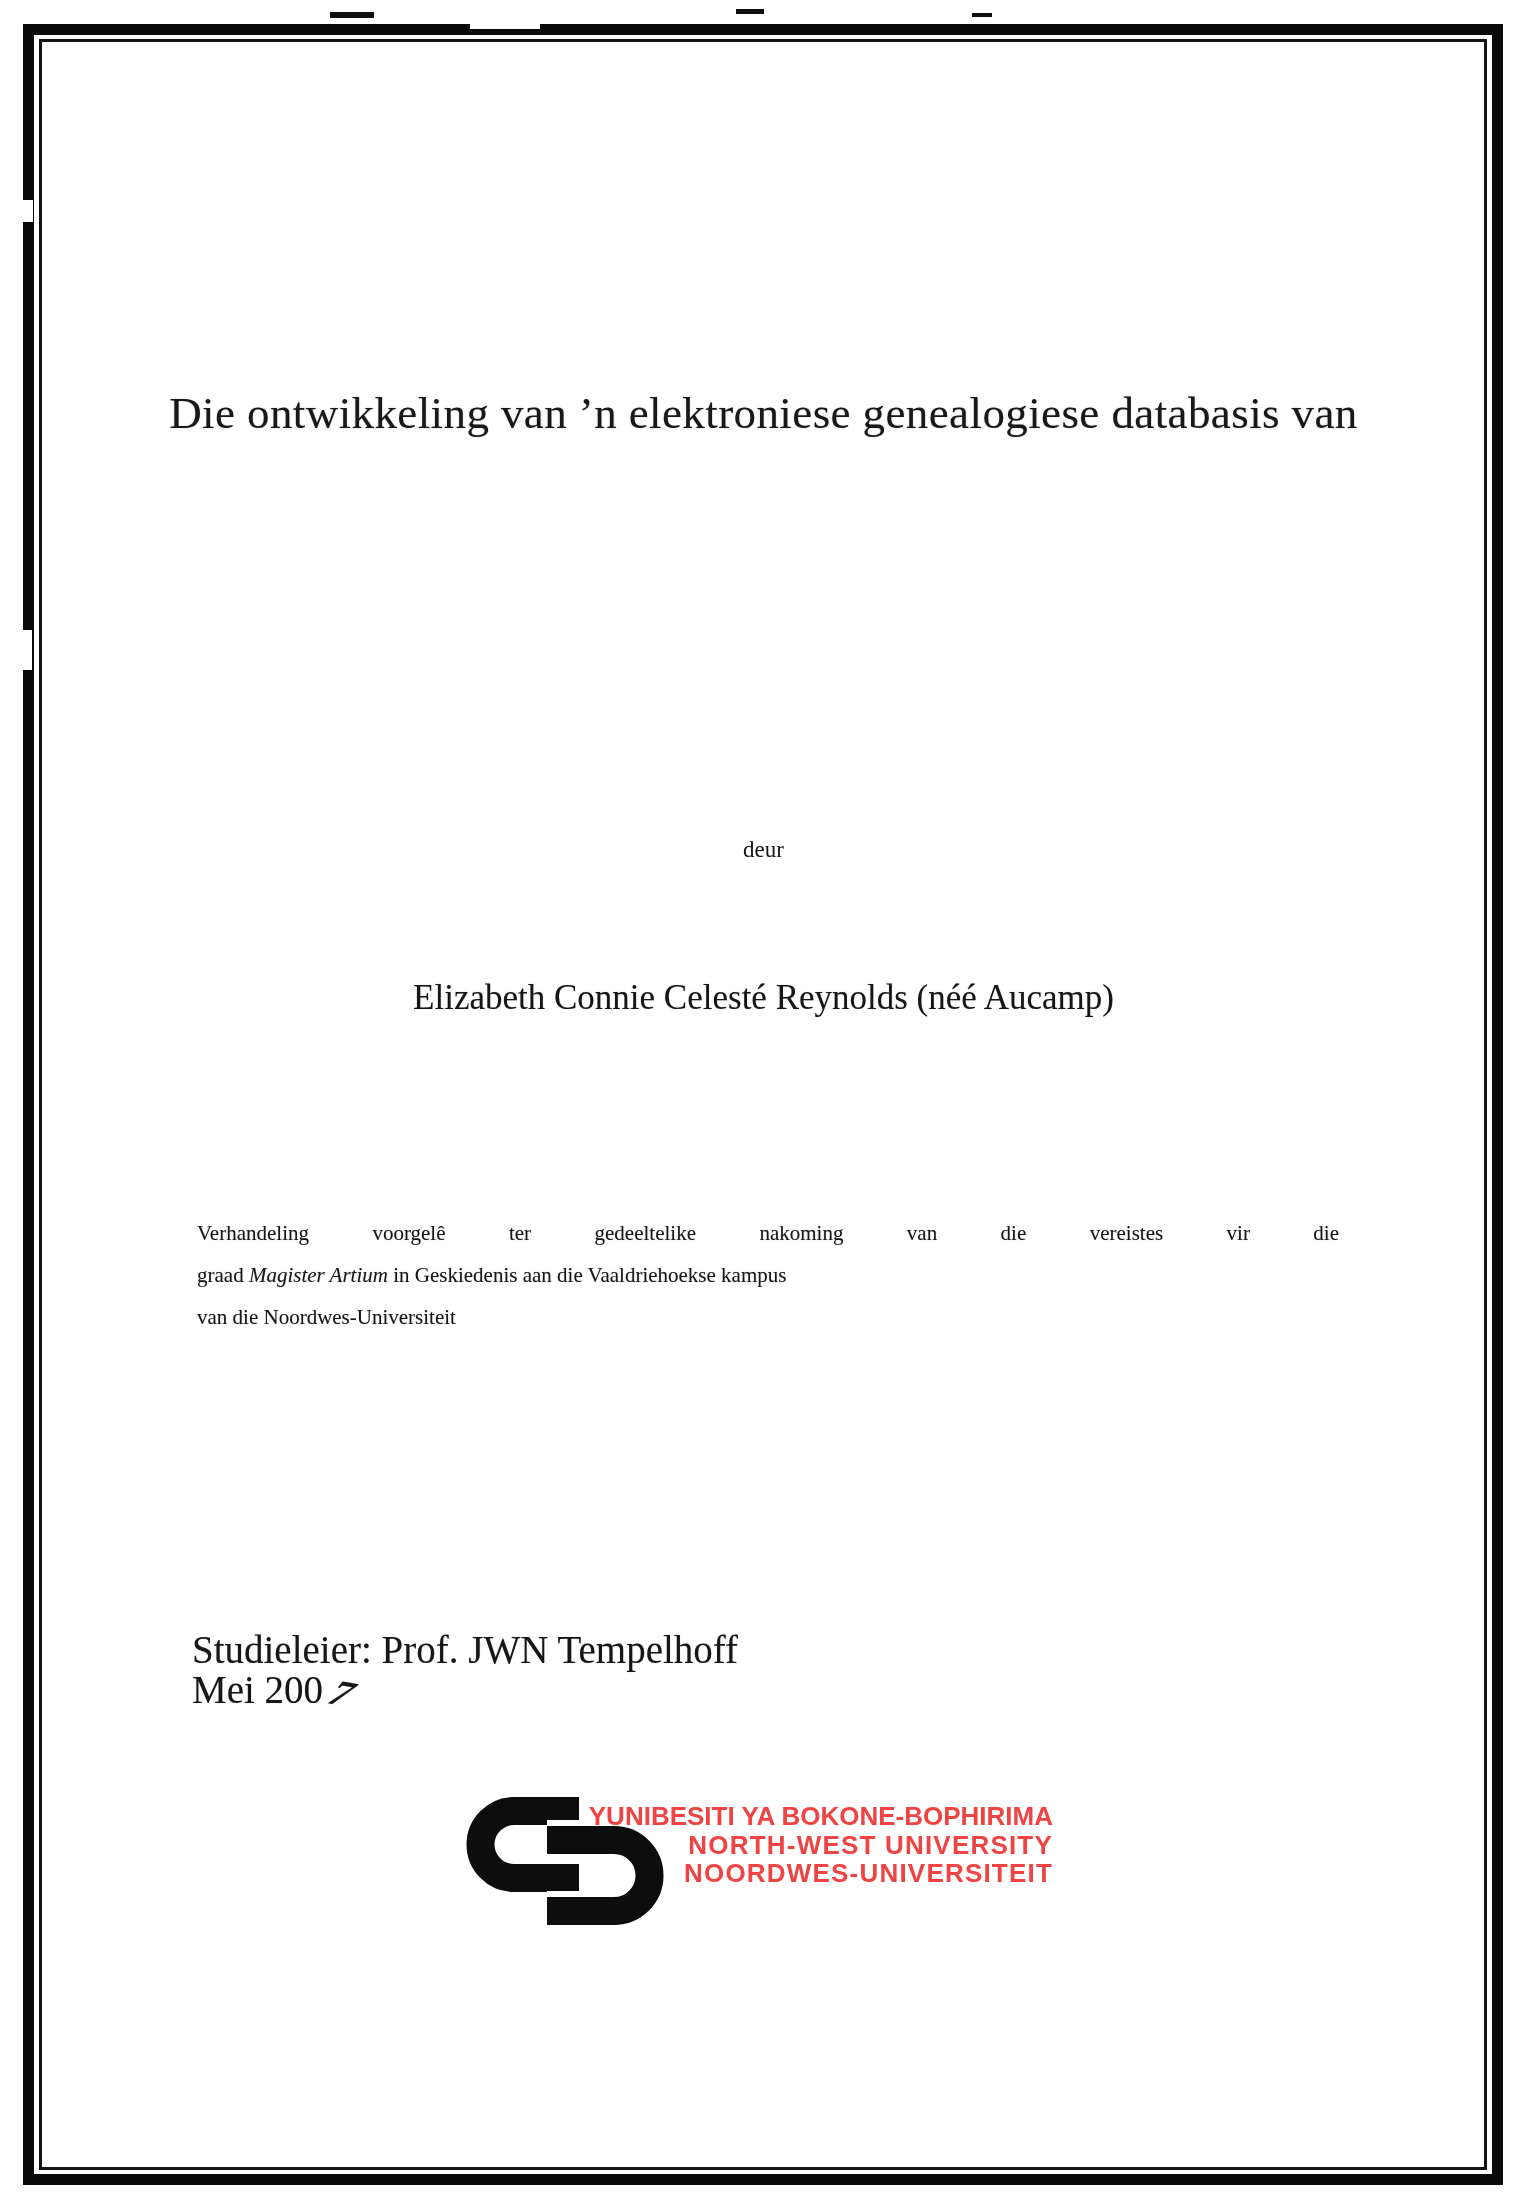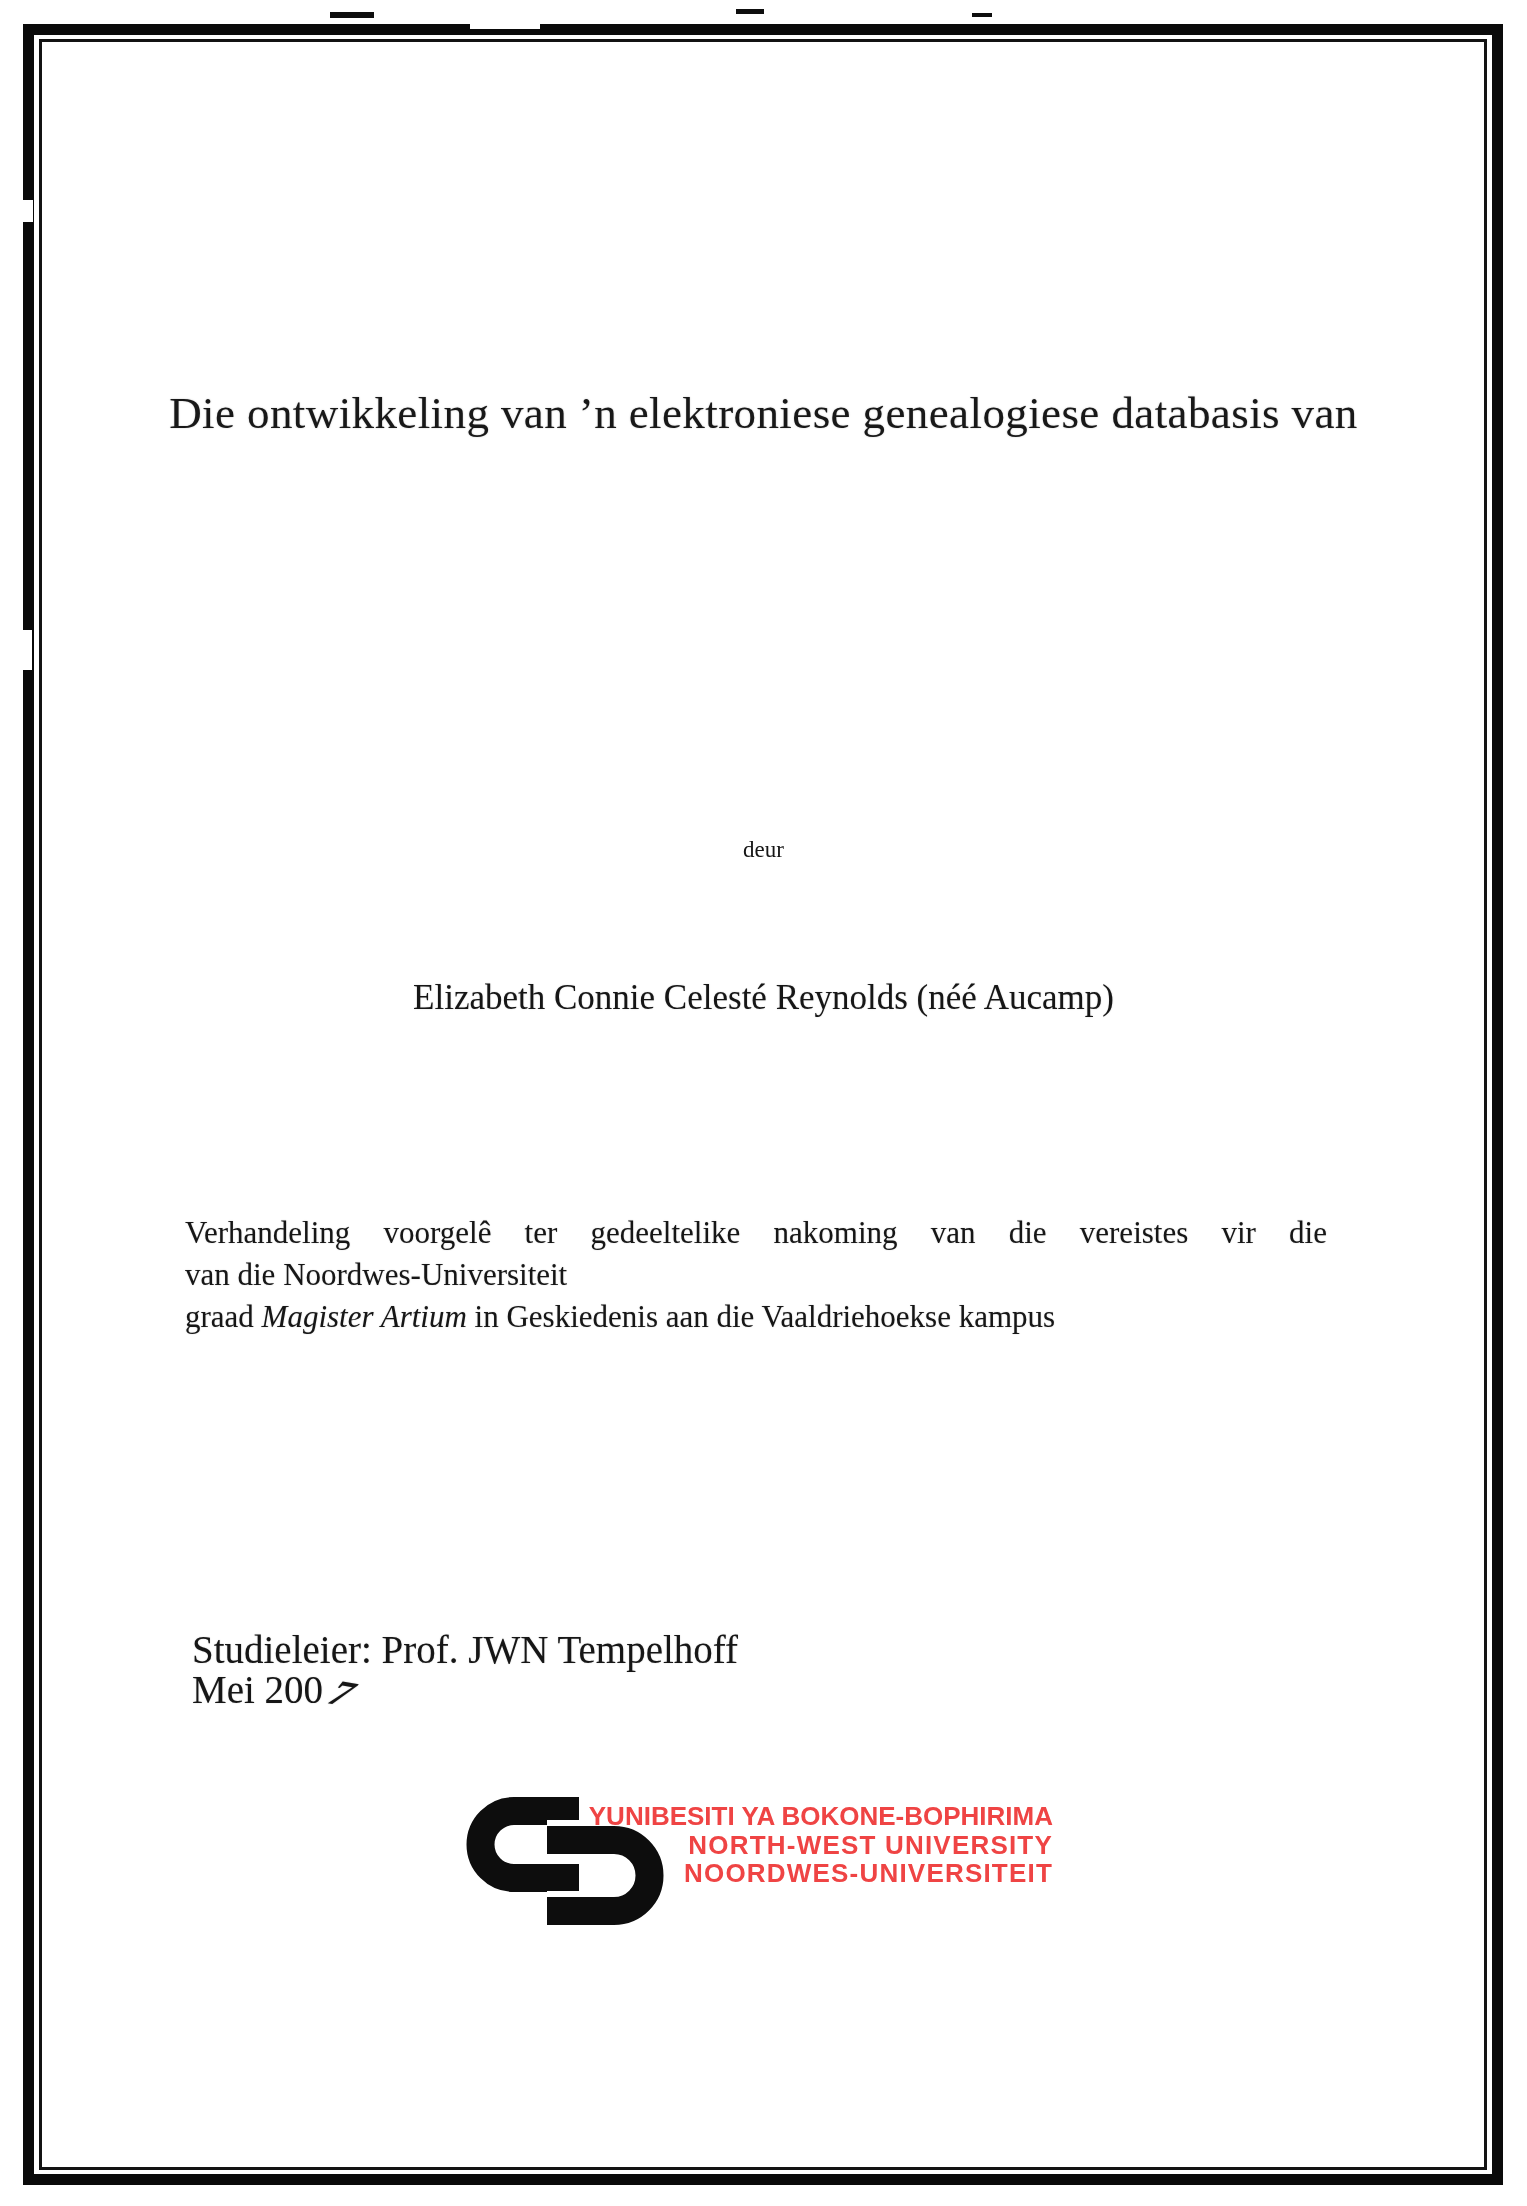--- a/index.html
+++ b/index.html
@@ -54,24 +54,24 @@
   }
   .author {
     left: 0; right: 0;
     top: 976px;
     text-align: center;
     font-size: 35px;
     line-height: 44px;
     text-shadow: 0 0 1.2px rgba(40,40,40,0.3);
   }
   .statement {
-    left: 185px;
+    left: 197px;
     width: 1142px;
     top: 1212px;
-    font-size: 31px;
+    font-size: 21px;
     line-height: 42px;
     text-shadow: 0 0 1.2px rgba(40,40,40,0.3);
   }
   .statement .justified {
     text-align: justify;
     text-align-last: justify;
   }
   .statement .italic { font-style: italic; }
 
   .supervisor-block {
@@ -135,22 +135,22 @@
   <div class="text-block title">
     <div>Die ontwikkeling van ’n elektroniese genealogiese databasis van</div>
   </div>
 
   <div class="text-block byline">deur</div>
 
   <div class="text-block author">Elizabeth Connie Celesté Reynolds (néé Aucamp)</div>
 
   <div class="text-block statement">
     <div class="justified">Verhandeling voorgelê ter gedeeltelike nakoming van die vereistes vir die</div>
+    <div><span>graad </span><span class="italic">Magister Artium</span><span> in Geskiedenis aan die Vaaldriehoekse kampus</span></div>
     <div>van die Noordwes-Universiteit</div>
-    <div><span>graad </span><span class="italic">Magister Artium</span><span> in Geskiedenis aan die Vaaldriehoekse kampus</span></div>
   </div>
 
   <div class="text-block supervisor-block">
     <div>Studieleier: Prof. JWN Tempelhoff</div>
     <div><span>Mei 200</span><span class="seven-glyph">7</span></div>
   </div>
 
   <div class="logo">
     <svg class="logo-mark" viewBox="0 0 200 132" xmlns="http://www.w3.org/2000/svg">
 

